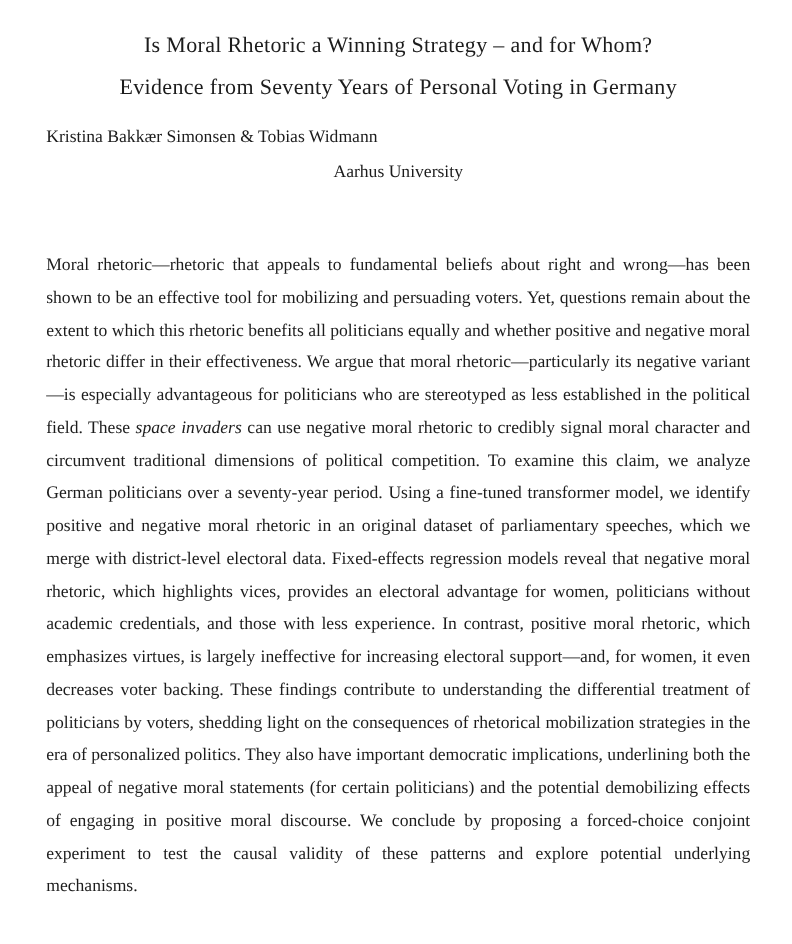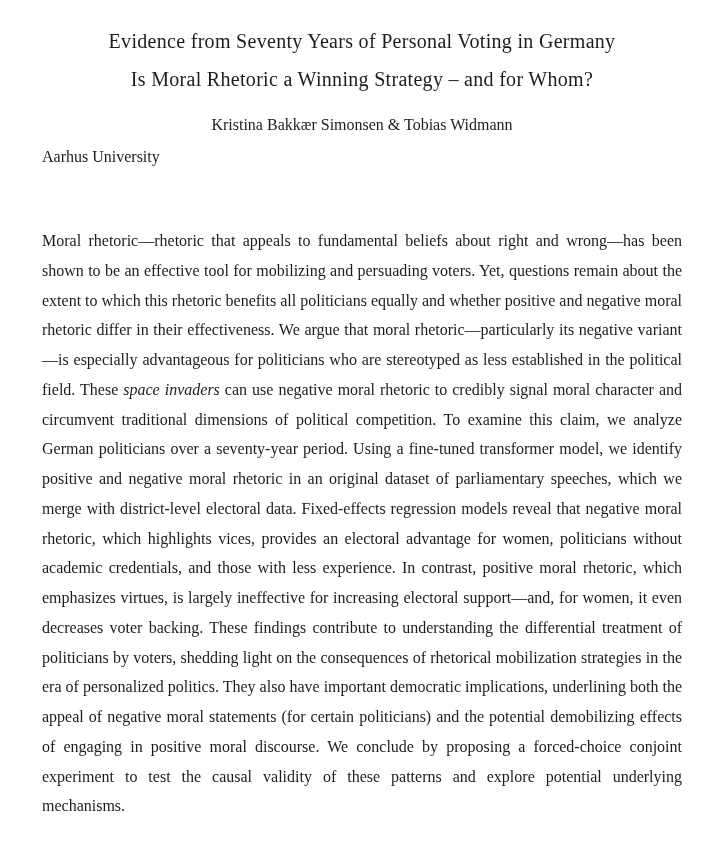--- a/index.html
+++ b/index.html
@@ -28,28 +28,27 @@
     text-align: center;
     letter-spacing: 0.3px;
     color: #1c1c1c;
   }
   .title-line {
     display: block;
     line-height: 38px;
   }
   .authors {
     margin-top: 17px;
-    text-align: center;
     font-size: 16px;
     line-height: 19px;
     color: #1c1c1c;
   }
   .affiliation {
     margin-top: 13px;
-    text-align: left;
+    text-align: center;
     font-size: 16px;
     line-height: 19px;
     color: #1c1c1c;
   }
   .abstract {
     margin: 60px 0 0 0;
     font-size: 16px;
     line-height: 29.75px;
     text-align: justify;
     color: #1c1c1c;
@@ -58,22 +57,22 @@
     font-style: italic;
     margin-top: 15px;
   }
 </style>
 </head>
 <body>
 
 <div class="page">
 
   <h1 class="title">
+    <span class="title-line">Is Moral Rhetoric a Winning Strategy – and for Whom?</span>
     <span class="title-line">Evidence from Seventy Years of Personal Voting in Germany</span>
-    <span class="title-line">Is Moral Rhetoric a Winning Strategy – and for Whom?</span>
   </h1>
 
   <div class="authors">Kristina Bakkær Simonsen &amp; Tobias Widmann</div>
 
   <div class="affiliation">Aarhus University</div>
 
   <p class="abstract"><span>Moral rhetoric—rhetoric that appeals to fundamental beliefs about right and wrong—has been shown to be an effective tool for mobilizing and persuading voters. Yet, questions remain about the extent to which this rhetoric benefits all politicians equally and whether positive and negative moral rhetoric differ in their effectiveness. We argue that moral rhetoric—particularly its negative variant—is especially advantageous for politicians who are stereotyped as less established in the political field. These </span><em>space invaders</em><span> can use negative moral rhetoric to credibly signal moral character and circumvent traditional dimensions of political competition. To examine this claim, we analyze German politicians over a seventy-year period. Using a fine-tuned transformer model, we identify positive and negative moral rhetoric in an original dataset of parliamentary speeches, which we merge with district-level electoral data. Fixed-effects regression models reveal that negative moral rhetoric, which highlights vices, provides an electoral advantage for women, politicians without academic credentials, and those with less experience. In contrast, positive moral rhetoric, which emphasizes virtues, is largely ineffective for increasing electoral support—and, for women, it even decreases voter backing. These findings contribute to understanding the differential treatment of politicians by voters, shedding light on the consequences of rhetorical mobilization strategies in the era of personalized politics. They also have important democratic implications, underlining both the appeal of negative moral statements (for certain politicians) and the potential demobilizing effects of engaging in positive moral discourse. We conclude by proposing a forced-choice conjoint experiment to test the causal validity of these patterns and explore potential underlying mechanisms.</span></p>
 
 </div>
 

